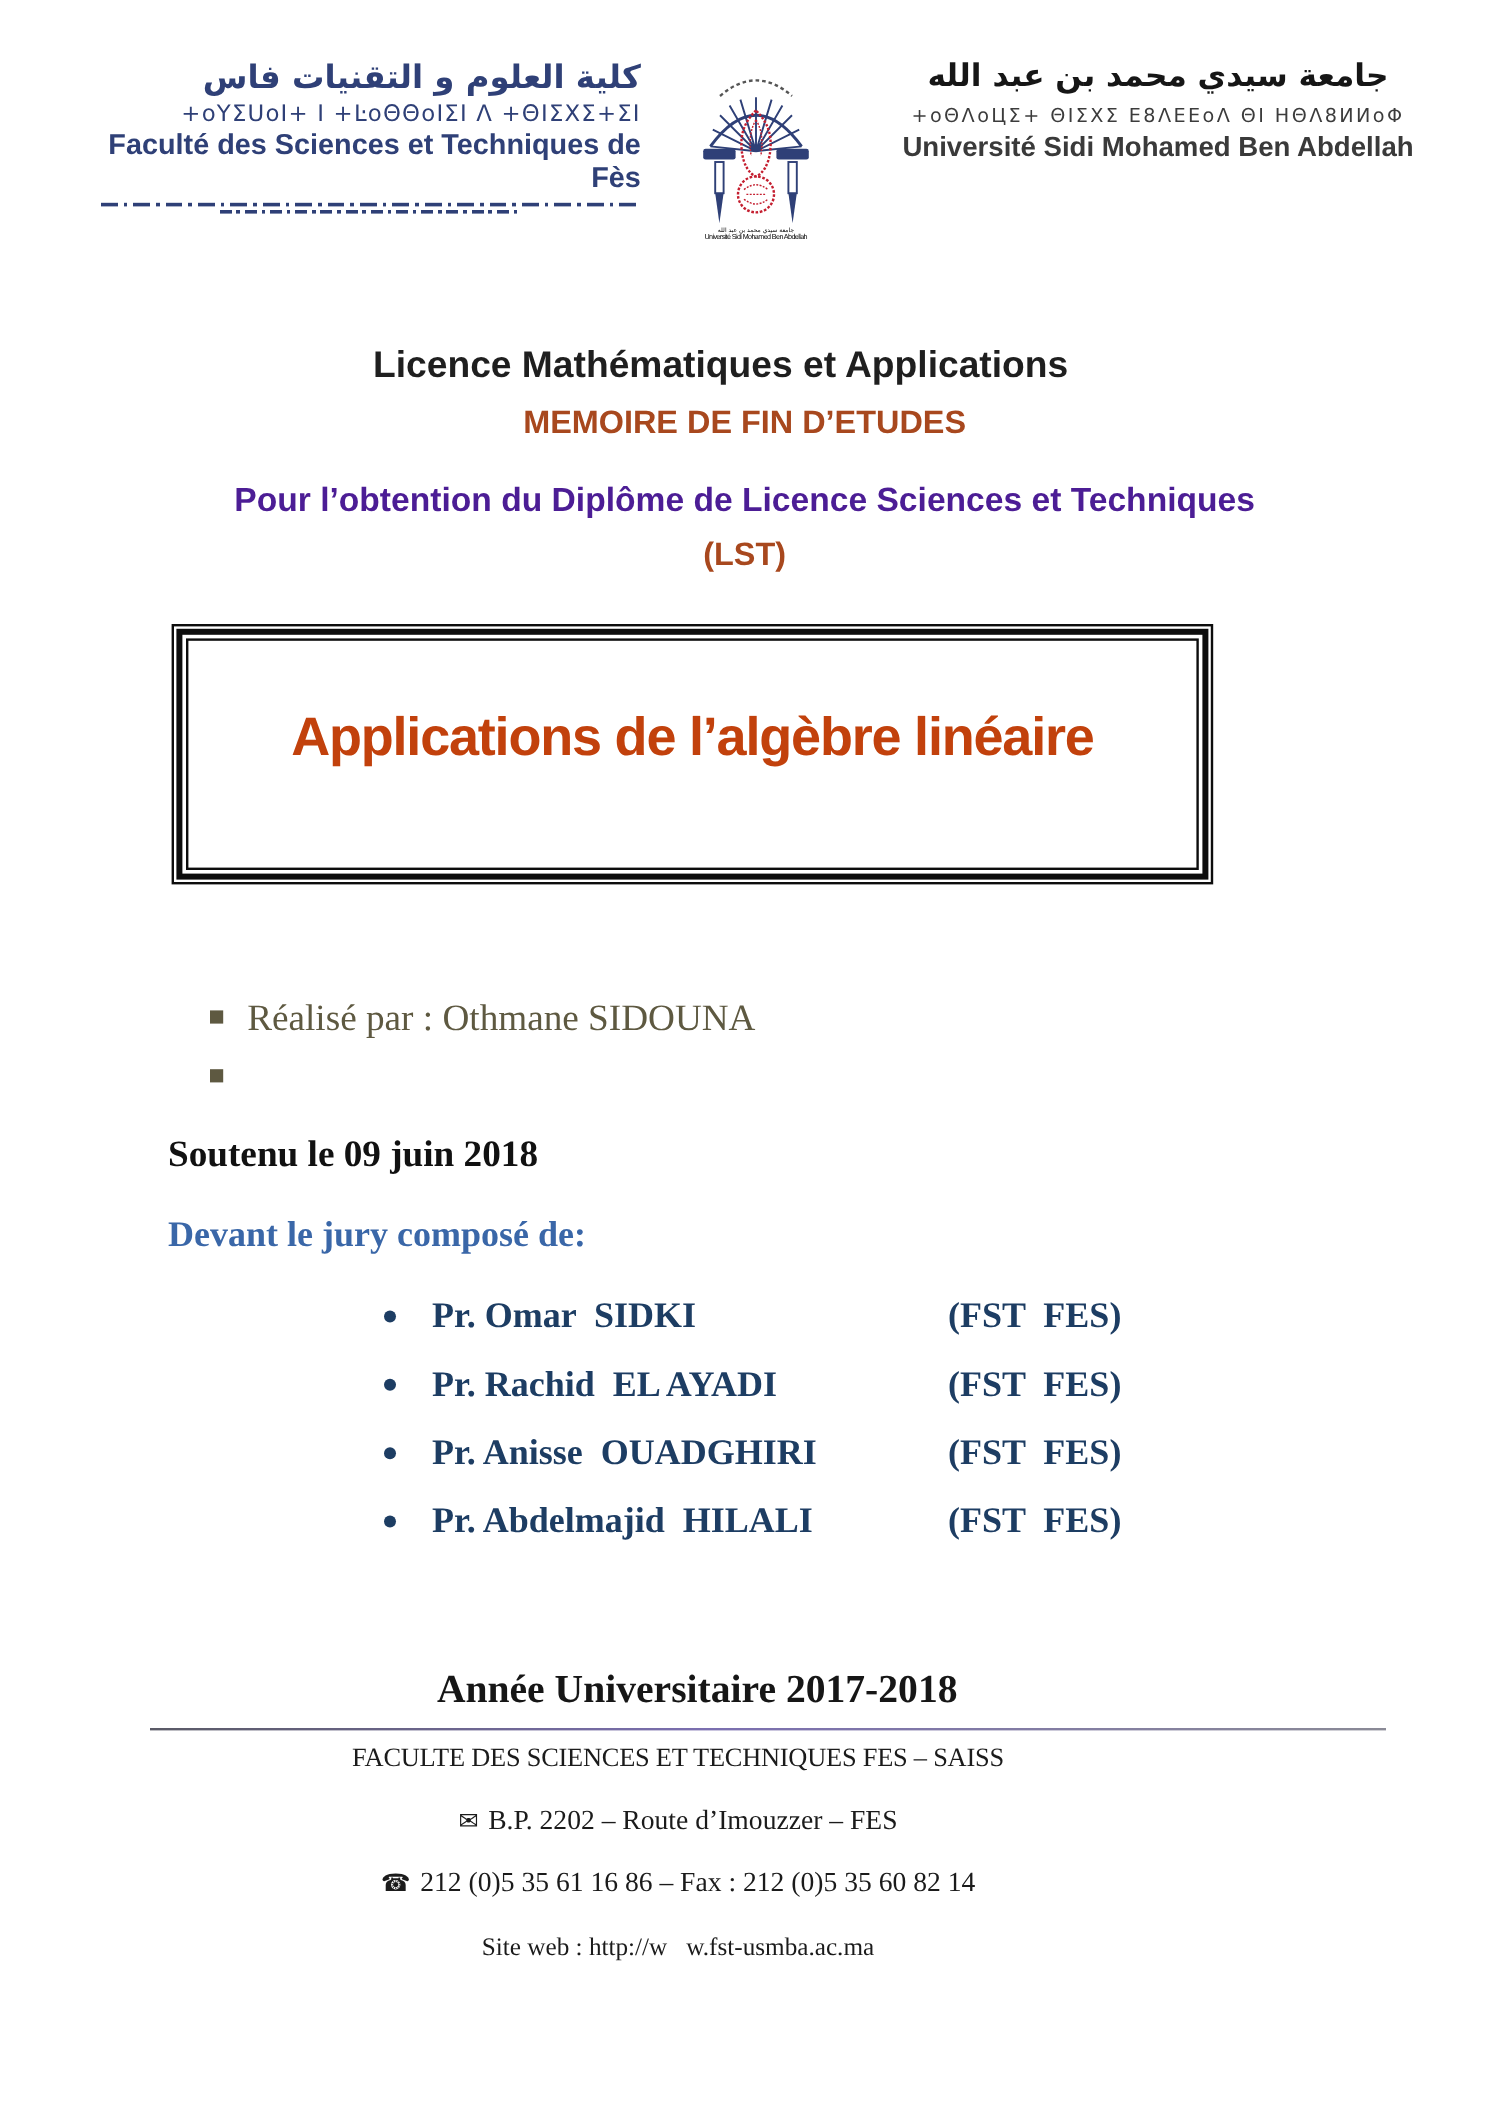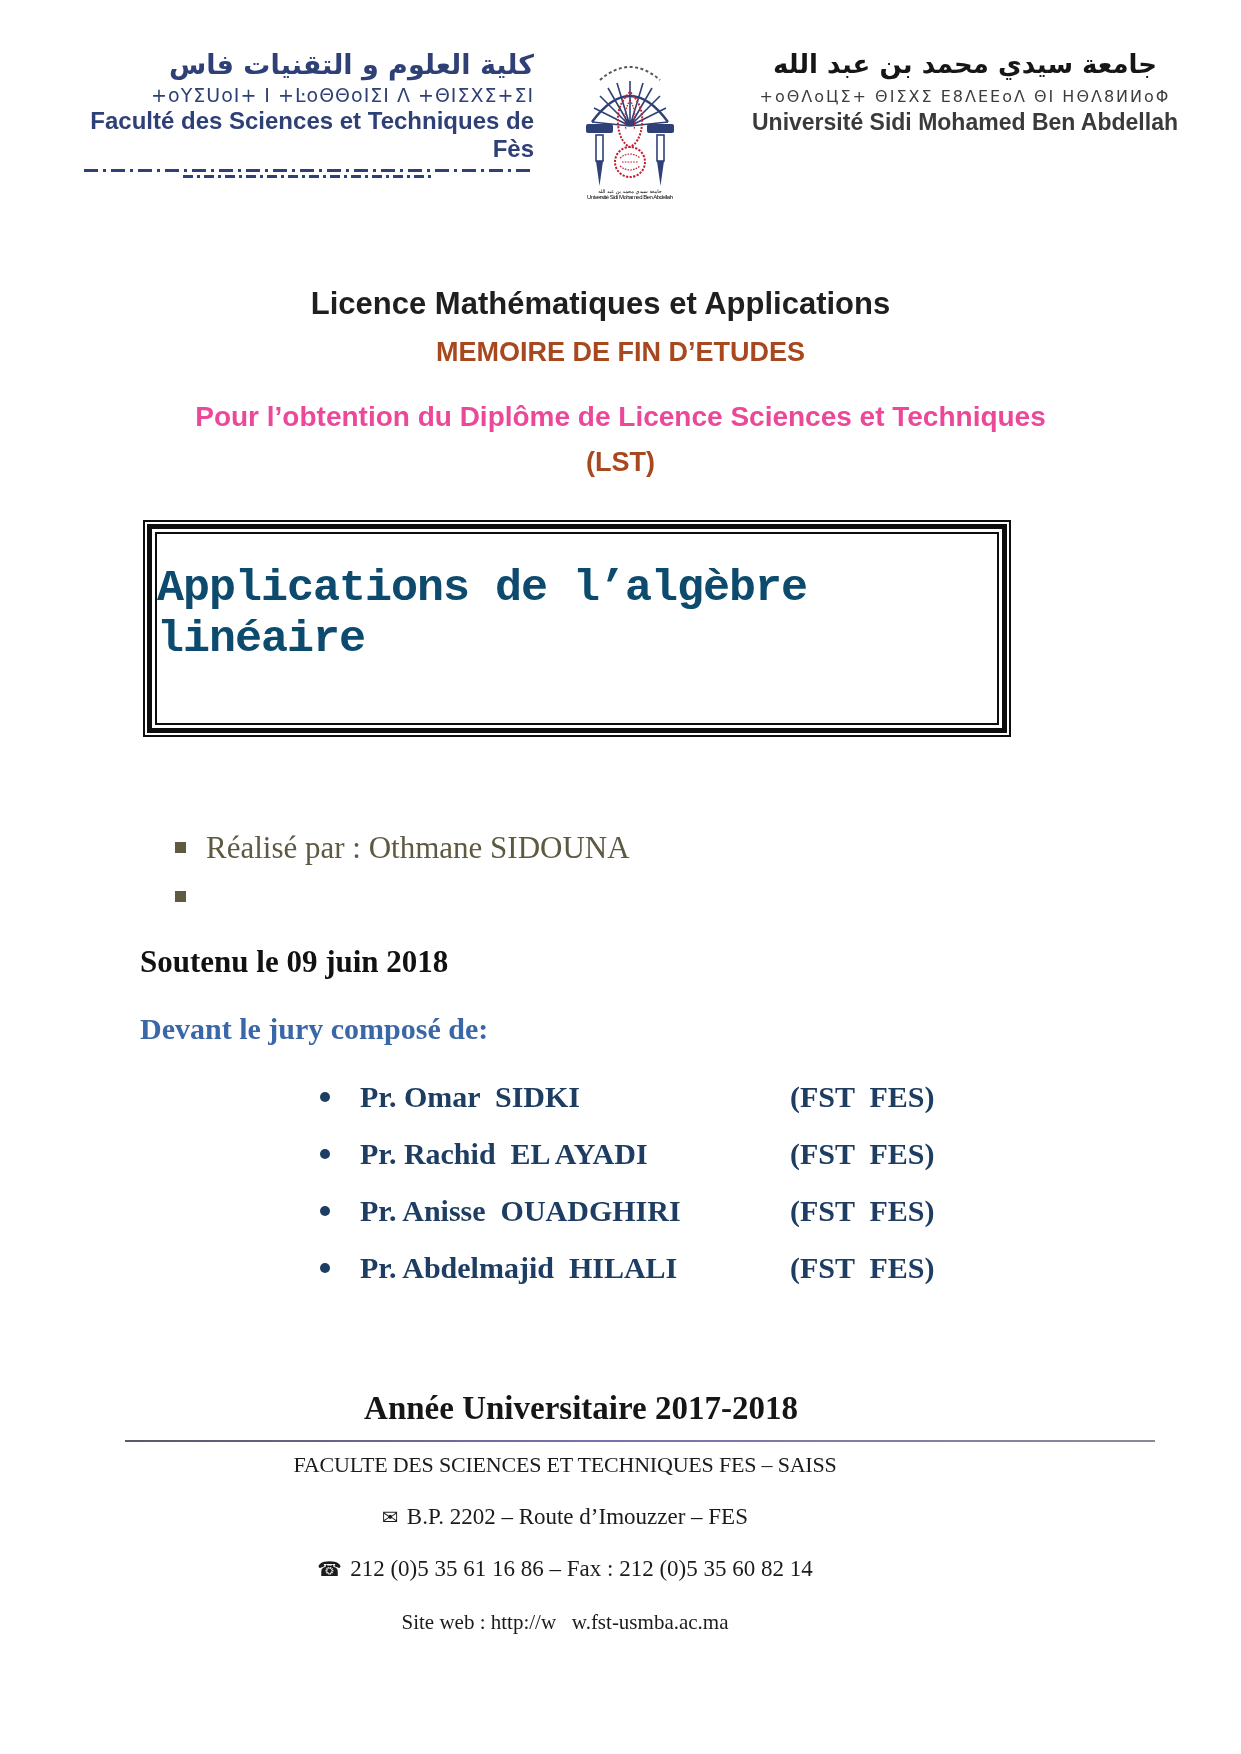--- a/index.html
+++ b/index.html
@@ -21,31 +21,31 @@
   .hdr-tif-right{font-family:"DejaVu Sans",sans-serif;font-size:16px;letter-spacing:2px;margin-top:6px;color:#3c3c3c;white-space:pre;}
   .hdr-fr-right{font-family:"Liberation Sans",sans-serif;font-weight:bold;font-size:23px;margin-top:3px;color:#3a3a3a;}
   .logo-wrap{width:100px;text-align:center;margin-top:2px;}
 
   
   .h-program{position:absolute;top:268px;left:0;right:40px;text-align:center;
      font-family:"Liberation Sans",sans-serif;font-weight:bold;font-size:31px;color:#1f1f1f;margin-top:18px;}
   .h-memoire{position:absolute;top:337px;left:0;right:0;text-align:center;
      font-family:"Liberation Sans",sans-serif;font-weight:bold;font-size:27px;color:#A8481E;}
   .h-obtention{position:absolute;top:401px;left:0;right:0;text-align:center;
-     font-family:"Liberation Sans",sans-serif;font-weight:bold;font-size:28px;color:#ec4899;}
+     font-family:"Liberation Sans",sans-serif;font-weight:bold;font-size:28px;color:#4c1d95;}
   .h-lst{position:absolute;top:447px;left:0;right:0;text-align:center;
      font-family:"Liberation Sans",sans-serif;font-weight:bold;font-size:27px;color:#A8481E;}
 
   
   .tbox-outer{position:absolute;left:143px;top:520px;width:868px;height:217px;box-sizing:border-box;
      border:2px solid #0d0d0d;padding:2px;}
   .tbox-mid{border:5px solid #0d0d0d;padding:3px;height:100%;box-sizing:border-box;}
   .tbox-inner{border:2px solid #0d0d0d;height:100%;box-sizing:border-box;
      display:flex;align-items:center;justify-content:center;padding-bottom:30px;}
-  .tbox-title{font-family:Liberation Mono, monospace;font-weight:bold;font-size:45px;color:#0c4a6e;letter-spacing:-1px;}
+  .tbox-title{font-family:Liberation Sans, sans-serif;font-weight:bold;font-size:45px;color:#c2410c;letter-spacing:-1px;}
 
   
   .credits{position:absolute;left:175px;top:830px;}
   .credit-item{display:flex;align-items:flex-start;margin-bottom:13px;color:#5E5941;font-size:31px;}
   .sq-bullet{width:11px;height:11px;background:#5E5941;margin:12px 20px 0 0;flex:none;}
 
   
   .soutenu{position:absolute;left:140px;top:944px;font-weight:bold;font-size:31px;color:#111;}
   .devant{position:absolute;left:140px;top:1012px;font-weight:bold;font-size:30px;color:#3A67A8;}
 

